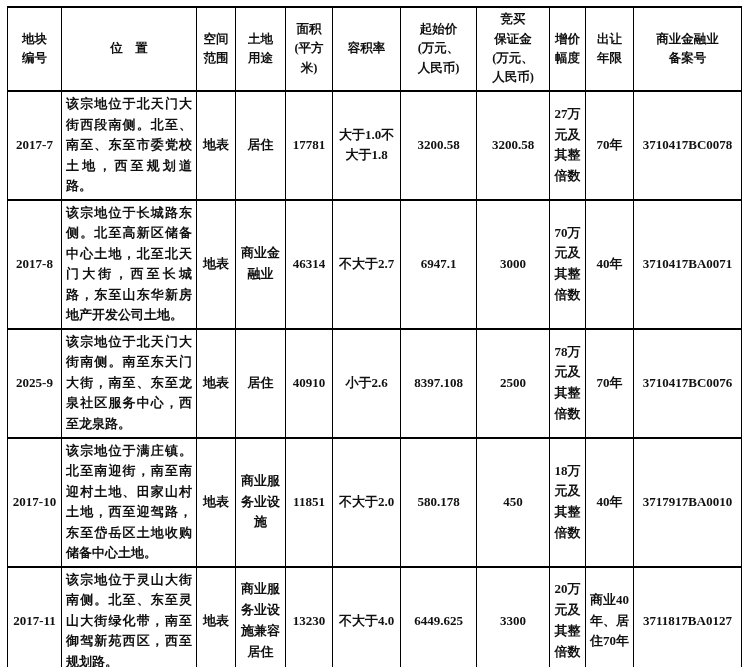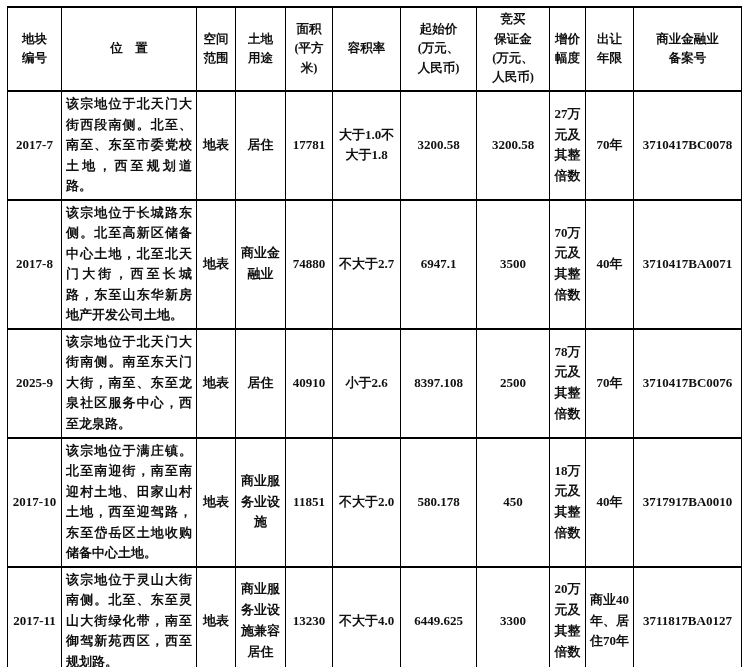--- a/index.html
+++ b/index.html
@@ -86,24 +86,24 @@
           <td>3200.58</td>
           <td>27万元及其整倍数</td>
           <td>70年</td>
           <td>3710417BC0078</td>
         </tr>
         <tr>
           <td>2017-8</td>
           <td class="loc">该宗地位于长城路东侧。北至高新区储备中心土地，北至北天门大街，西至长城路，东至山东华新房地产开发公司土地。</td>
           <td>地表</td>
           <td>商业金融业</td>
-          <td>74880</td>
+          <td>46314</td>
           <td>不大于2.7</td>
           <td>6947.1</td>
-          <td>3500</td>
+          <td>3000</td>
           <td>70万元及其整倍数</td>
           <td>40年</td>
           <td>3710417BA0071</td>
         </tr>
         <tr>
           <td>2025-9</td>
           <td class="loc">该宗地位于北天门大街南侧。南至东天门大街，南至、东至龙泉社区服务中心，西至龙泉路。</td>
           <td>地表</td>
           <td>居住</td>
           <td>40910</td>

